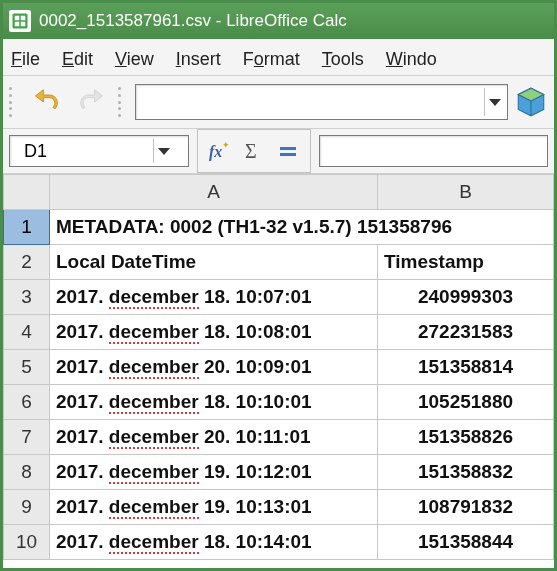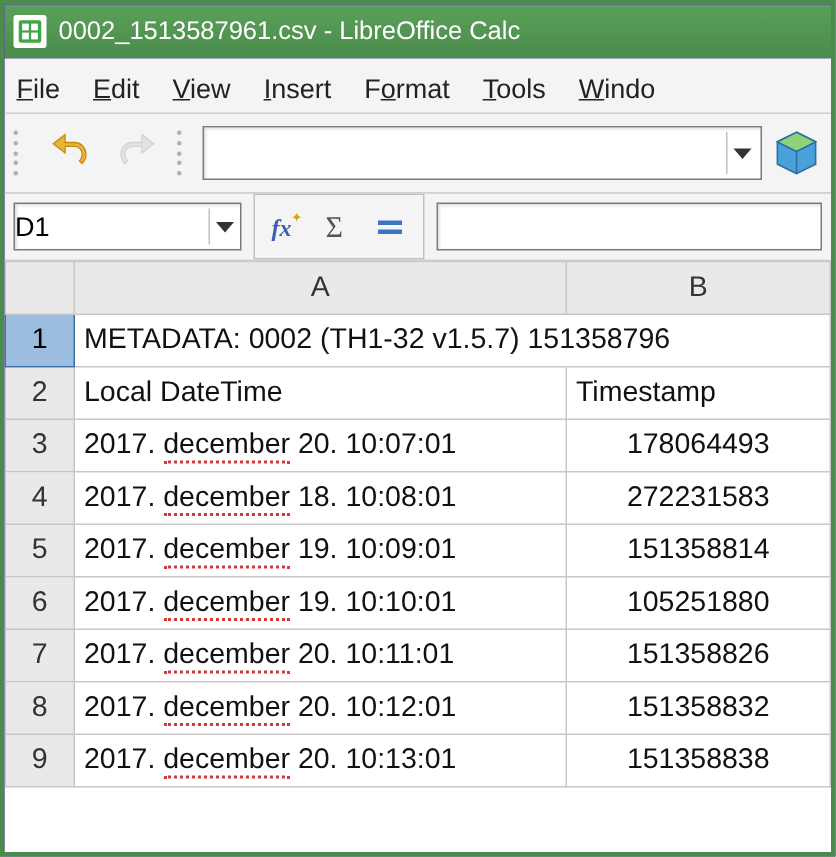--- a/index.html
+++ b/index.html
@@ -17,29 +17,29 @@
   .toolbar{height:52px;background:#f4f4f4;border-bottom:1px solid #d0d0d0;display:flex;align-items:center;padding:0 6px;gap:6px;}
   .grip{width:7px;height:30px;display:flex;flex-direction:column;justify-content:space-between;margin-right:4px;}
   .grip span{width:3px;height:3px;background:#b0b0b0;border-radius:50%;}
   .tb-btn{width:38px;height:38px;border:1px solid transparent;border-radius:3px;display:flex;align-items:center;justify-content:center;}
   .tb-btn svg{width:28px;height:28px;}
   .tb-combo{flex:1;height:34px;border:1px solid #7a7a7a;background:#fff;display:flex;align-items:center;justify-content:flex-end;padding:0 2px;box-shadow:inset 1px 1px 2px rgba(0,0,0,.15);}
   .tb-combo .dd{width:20px;height:28px;border-left:1px solid #c0c0c0;display:flex;align-items:center;justify-content:center;}
   .cube-btn{width:34px;height:38px;display:flex;align-items:center;justify-content:center;}
   
   .formulabar{height:44px;background:#f4f4f4;border-bottom:1px solid #d0d0d0;display:flex;align-items:center;padding:0 6px;gap:8px;}
-  .namebox{width:150px;height:30px;border:1px solid #7a7a7a;background:#fff;display:flex;align-items:center;padding:0 0;font-size:18px;box-shadow:inset 1px 1px 2px rgba(0,0,0,.15);text-align:right;}
+  .namebox{width:150px;height:30px;border:1px solid #7a7a7a;background:#fff;display:flex;align-items:center;padding:0 14px;font-size:18px;box-shadow:inset 1px 1px 2px rgba(0,0,0,.15);text-align:right;}
   .namebox .dd{margin-left:auto;width:20px;height:24px;border-left:1px solid #c0c0c0;display:flex;align-items:center;justify-content:center;}
   .fx-area{display:flex;align-items:center;gap:10px;height:30px;border:1px solid #c0c0c0;background:#f4f4f4;padding:6px 10px;}
   .fx-ico{width:24px;height:24px;display:flex;align-items:center;justify-content:center;}
   .formula-input{flex:1;height:30px;border:1px solid #7a7a7a;background:#fff;box-shadow:inset 1px 1px 2px rgba(0,0,0,.15);}
   
   .sheet{flex:1;background:#fff;overflow:hidden;position:relative;}
   table{border-collapse:collapse;width:100%;table-layout:fixed;}
-  th,td{border:1px solid #c7c7c7;height:34px;font-size:19px;padding:0 6px;text-align:left;white-space:nowrap;overflow:hidden;color:#111;}
+  th,td{border:1px solid #c7c7c7;height:34px;font-size:19px;padding:0 6px;text-align:left;white-space:nowrap;overflow:hidden;color:#111;font-weight:bold;}
   th{background:#e9e9e9;font-weight:normal;text-align:center;color:#333;}
   th.rowhdr{width:46px;text-align:center;background:#e9e9e9;}
   th.rowhdr.sel{background:#9bbde0;border:1px solid #3b6ea5;color:#000;}
   col.colrow{width:46px;}
   col.colA{width:328px;}
   col.colB{}
   td.center{text-align:center;}
   .spellerr{border-bottom:2px dotted #d23b3b;padding-bottom:0;}
   .dd-tri{width:0;height:0;border-left:6px solid transparent;border-right:6px solid transparent;border-top:7px solid #333;}
 </style>
@@ -157,50 +157,55 @@
         <th class="rowhdr sel">1</th>
         <td colspan="2">METADATA: 0002 (TH1-32 v1.5.7) 151358796</td>
       </tr>
       <tr>
         <th class="rowhdr">2</th>
         <td>Local DateTime</td>
         <td>Timestamp</td>
       </tr>
       <tr>
         <th class="rowhdr">3</th>
-        <td><span>2017. </span><span class="spellerr">december</span><span> 20. 10:07:01</span></td>
-        <td class="center">178064493</td>
+        <td><span>2017. </span><span class="spellerr">december</span><span> 18. 10:07:01</span></td>
+        <td class="center">240999303</td>
       </tr>
       <tr>
         <th class="rowhdr">4</th>
         <td><span>2017. </span><span class="spellerr">december</span><span> 18. 10:08:01</span></td>
         <td class="center">272231583</td>
       </tr>
       <tr>
         <th class="rowhdr">5</th>
-        <td><span>2017. </span><span class="spellerr">december</span><span> 19. 10:09:01</span></td>
+        <td><span>2017. </span><span class="spellerr">december</span><span> 20. 10:09:01</span></td>
         <td class="center">151358814</td>
       </tr>
       <tr>
         <th class="rowhdr">6</th>
-        <td><span>2017. </span><span class="spellerr">december</span><span> 19. 10:10:01</span></td>
+        <td><span>2017. </span><span class="spellerr">december</span><span> 18. 10:10:01</span></td>
         <td class="center">105251880</td>
       </tr>
       <tr>
         <th class="rowhdr">7</th>
         <td><span>2017. </span><span class="spellerr">december</span><span> 20. 10:11:01</span></td>
         <td class="center">151358826</td>
       </tr>
       <tr>
         <th class="rowhdr">8</th>
-        <td><span>2017. </span><span class="spellerr">december</span><span> 20. 10:12:01</span></td>
+        <td><span>2017. </span><span class="spellerr">december</span><span> 19. 10:12:01</span></td>
         <td class="center">151358832</td>
       </tr>
       <tr>
         <th class="rowhdr">9</th>
-        <td><span>2017. </span><span class="spellerr">december</span><span> 20. 10:13:01</span></td>
-        <td class="center">151358838</td>
+        <td><span>2017. </span><span class="spellerr">december</span><span> 19. 10:13:01</span></td>
+        <td class="center">108791832</td>
+      </tr>
+      <tr>
+        <th class="rowhdr">10</th>
+        <td><span>2017. </span><span class="spellerr">december</span><span> 18. 10:14:01</span></td>
+        <td class="center">151358844</td>
       </tr>
     </tbody>
       </table>
   </div>
 
 </div>
 
 </body></html>

